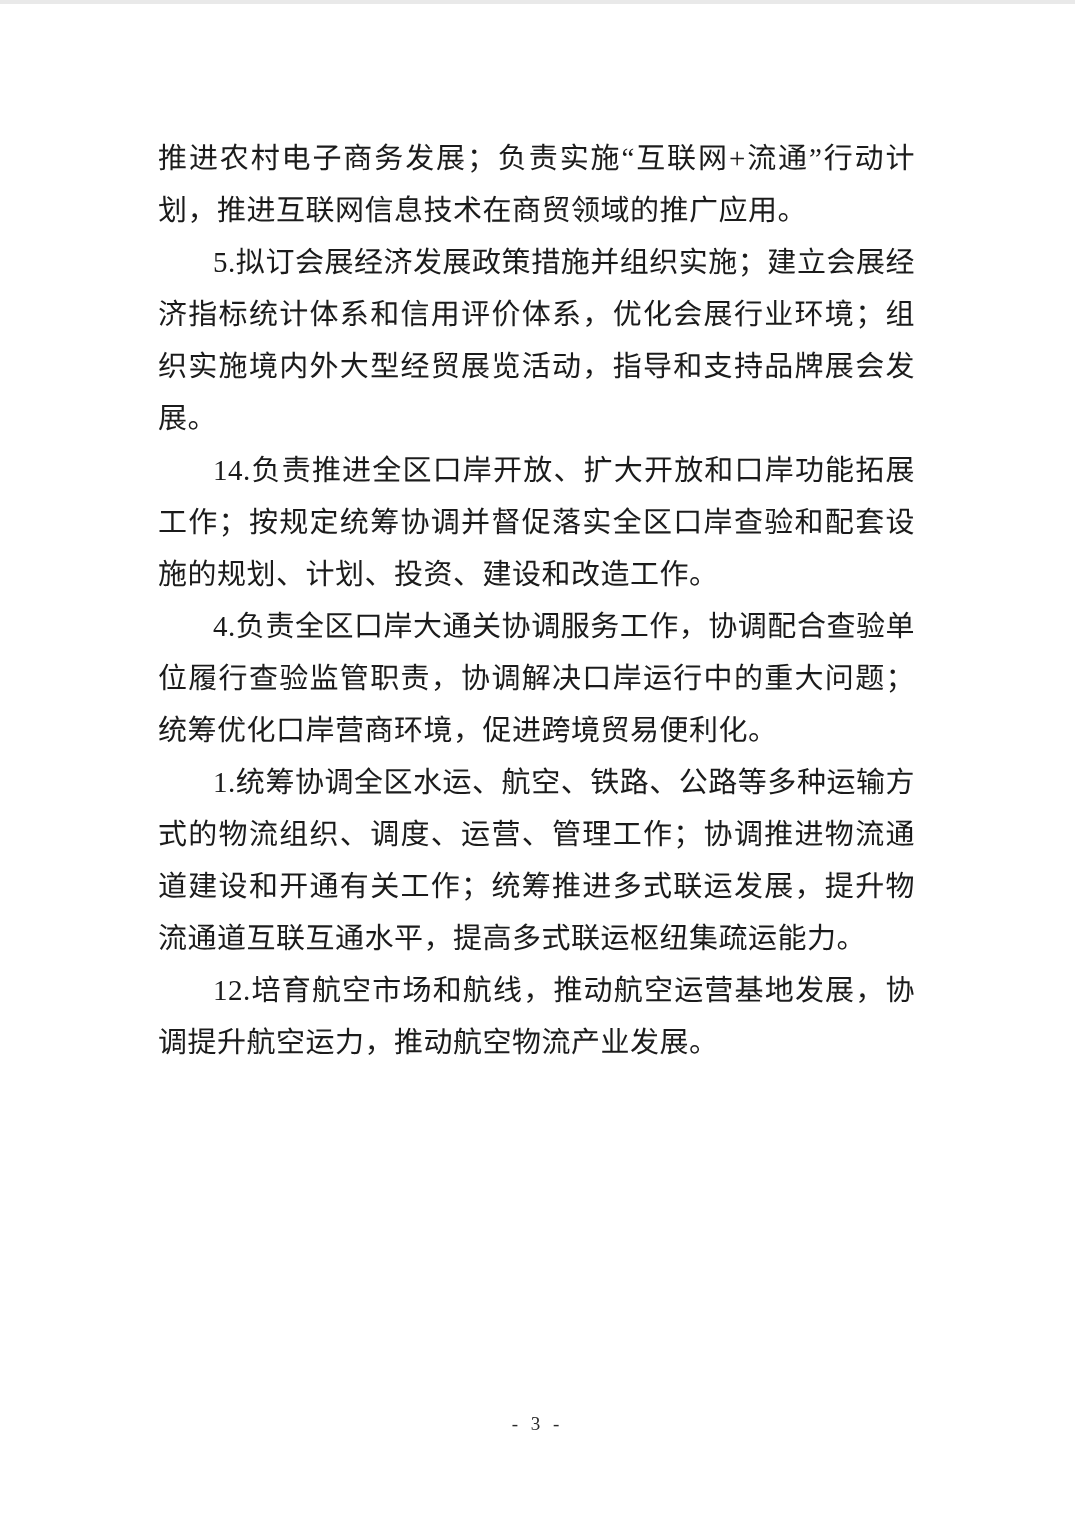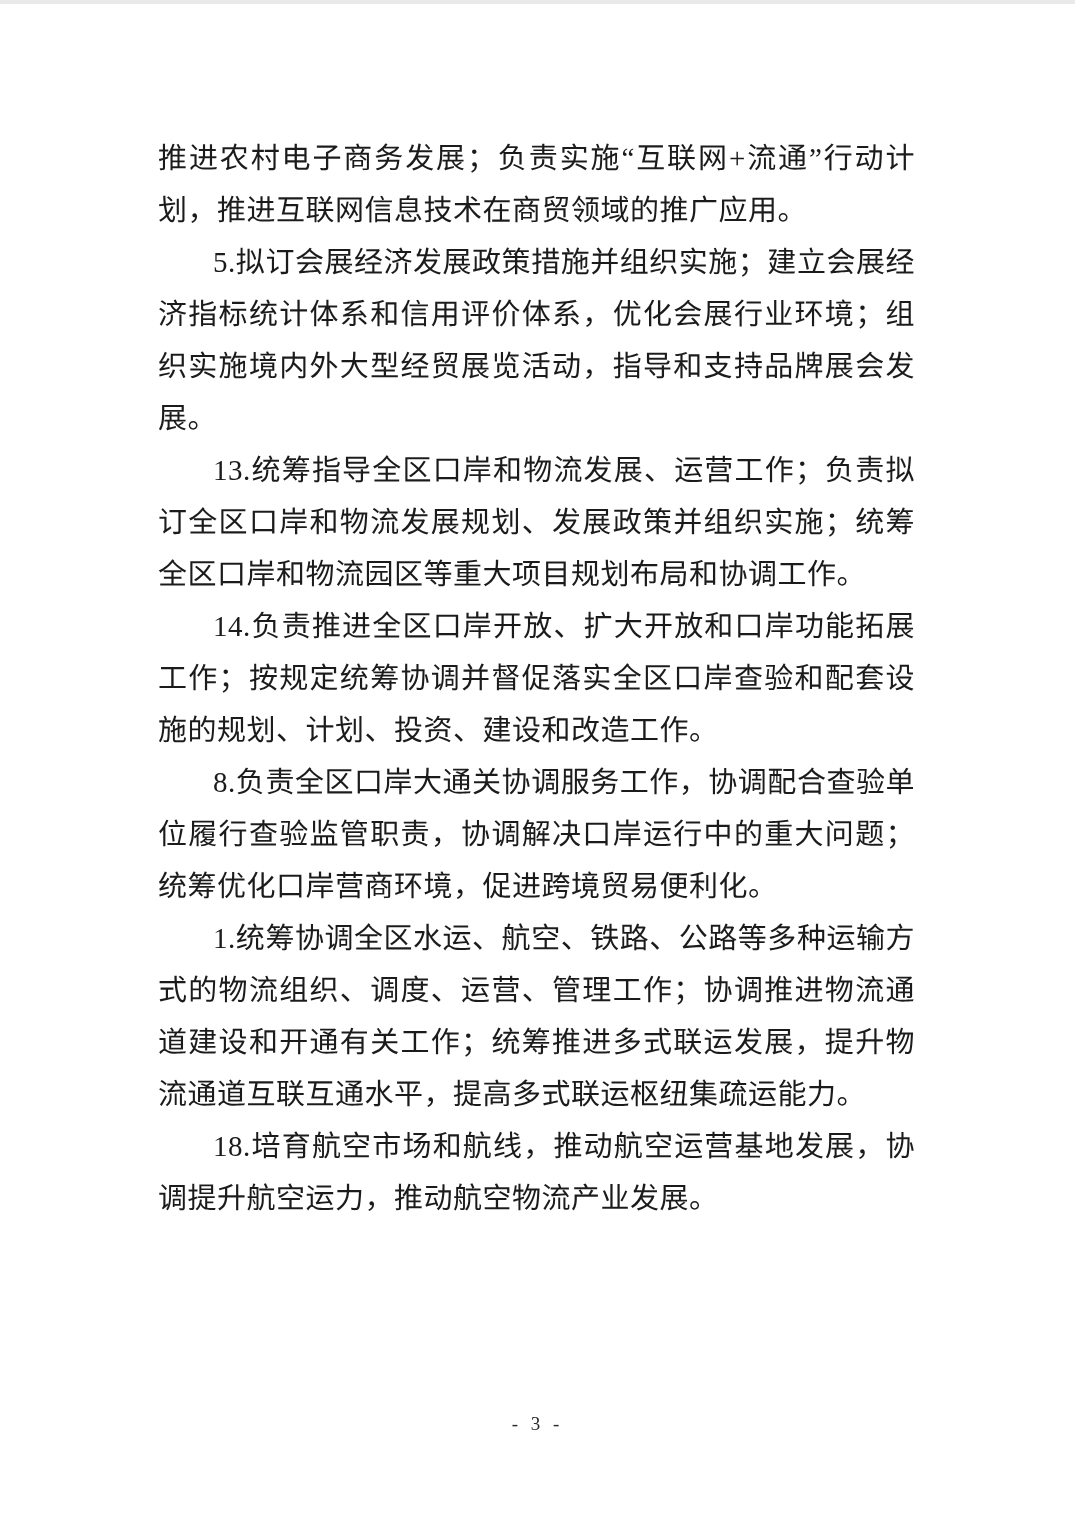--- a/index.html
+++ b/index.html
@@ -50,24 +50,23 @@
   }
 </style>
 </head>
 <body>
 
 <div class="page">
 
   <main class="body-text">
     <p>推进农村电子商务发展；负责实施“互联网+流通”行动计划，推进互联网信息技术在商贸领域的推广应用。</p>
     <p class="indent">5.拟订会展经济发展政策措施并组织实施；建立会展经济指标统计体系和信用评价体系，优化会展行业环境；组织实施境内外大型经贸展览活动，指导和支持品牌展会发展。</p>
-    <p class="indent">13.统筹指导全区口岸和物流发展、运营工作；负责拟订全区口岸和物流发展规划、发展政策并组织实施；统筹全区口岸和物流园区等重大项目规划布局和协调工作。</p>
     <p class="indent">14.负责推进全区口岸开放、扩大开放和口岸功能拓展工作；按规定统筹协调并督促落实全区口岸查验和配套设施的规划、计划、投资、建设和改造工作。</p>
-    <p class="indent">8.负责全区口岸大通关协调服务工作，协调配合查验单位履行查验监管职责，协调解决口岸运行中的重大问题；统筹优化口岸营商环境，促进跨境贸易便利化。</p>
+    <p class="indent">4.负责全区口岸大通关协调服务工作，协调配合查验单位履行查验监管职责，协调解决口岸运行中的重大问题；统筹优化口岸营商环境，促进跨境贸易便利化。</p>
     <p class="indent">1.统筹协调全区水运、航空、铁路、公路等多种运输方式的物流组织、调度、运营、管理工作；协调推进物流通道建设和开通有关工作；统筹推进多式联运发展，提升物流通道互联互通水平，提高多式联运枢纽集疏运能力。</p>
-    <p class="indent">18.培育航空市场和航线，推动航空运营基地发展，协调提升航空运力，推动航空物流产业发展。</p>
+    <p class="indent">12.培育航空市场和航线，推动航空运营基地发展，协调提升航空运力，推动航空物流产业发展。</p>
   </main>
 
   <footer class="page-footer">
     <span>- 3 -</span>
   </footer>
 
 </div>
 
 </body></html>

